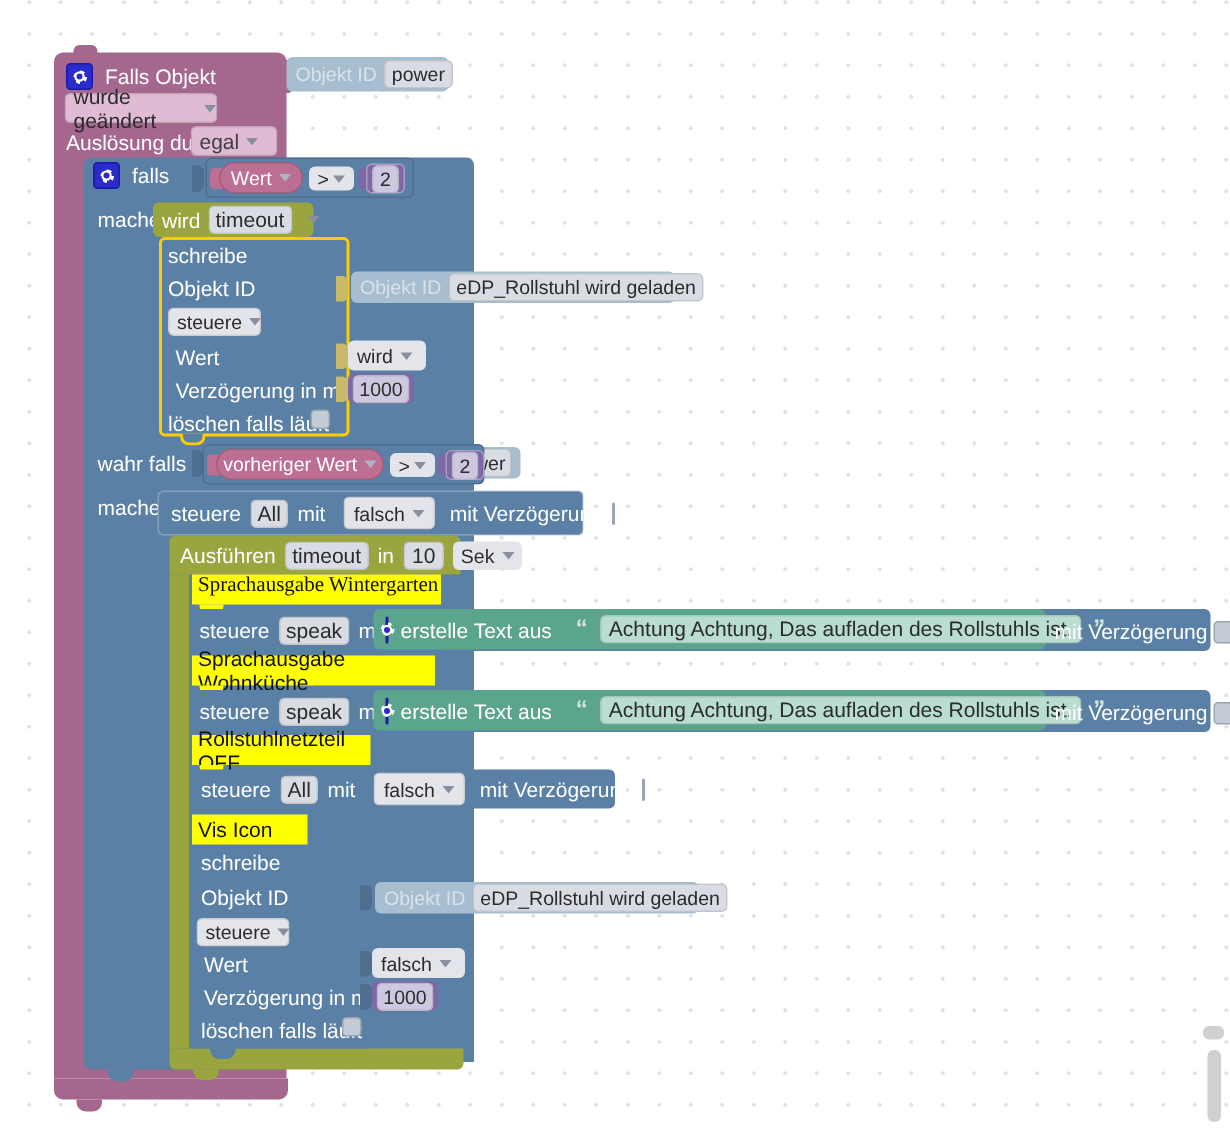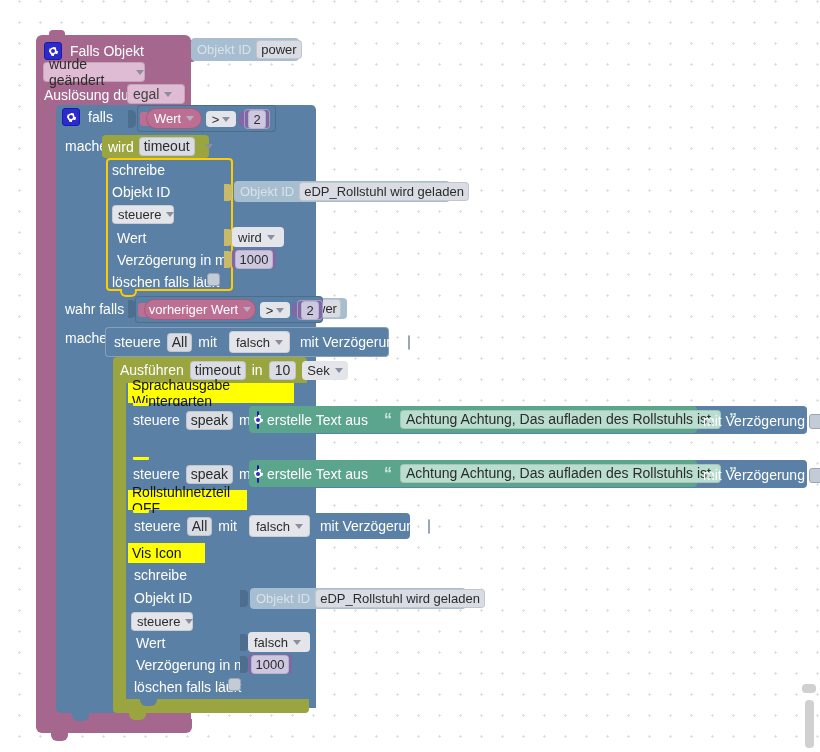--- a/index.html
+++ b/index.html
@@ -214,21 +214,21 @@
     <span class="lbl">Ausführen</span>
     <span class="fld" style="padding:0 4px;">timeout</span>
     <span class="lbl">in</span>
     <span class="fld" style="padding:0 5px;">10</span>
     <span class="fld-dd" style="display:inline-flex;align-items:center;height:19px;padding:0 5px;border-radius:4px;">
       <span style="color:#2b2b2b;font-size:13px;">Sek</span>
       <span class="caret"></span>
     </span>
   </div>
 
-  <div class="blk c-yellow" style="left:128px;top:383px;width:166px;height:20px;display:flex;align-items:center;padding-left:4px;">
+  <div class="blk c-yellow" style="left:128px;top:383px;width:166px;height:20px;display:flex;align-items:flex-start;padding-left:4px;font-family:Liberation Serif, serif;">
     <span style="color:#111;font-size:14px;">Sprachausgabe Wintergarten</span>
   </div>
   <div class="blk c-yellow" style="left:133px;top:403px;width:16px;height:6px;border-radius:0 0 5px 5px;"></div>
 
   <div class="blk c-blue" style="left:126px;top:406px;width:681px;height:28px;border-radius:4px;"></div>
   <div class="blk" style="left:133px;top:409px;height:22px;display:flex;align-items:center;gap:6px;">
     <span class="lbl">steuere</span>
     <span class="fld" style="padding:0 4px;">speak</span>
     <span class="lbl">mit</span>
     <span style="display:inline-block;width:7px;height:16px;background:#4d6e8f;border-radius:0 4px 4px 0;"></span>
@@ -240,20 +240,23 @@
     <span style="display:inline-block;width:7px;height:16px;background:#4a8a75;border-radius:0 4px 4px 0;"></span>
     <span class="quote">“</span>
     <span class="fld" style="background:#b9ddcf;padding:0 5px;">Achtung Achtung, Das aufladen des Rollstuhls ist.</span>
     <span class="quote">”</span>
   </div>
   <div class="blk" style="left:703px;top:411px;height:20px;display:flex;align-items:center;gap:4px;">
     <span class="lbl">mit Verzögerung</span>
     <span class="cbx"></span>
   </div>
 
+  <div class="blk c-yellow" style="left:128px;top:437px;width:162px;height:20px;display:flex;align-items:center;padding-left:4px;">
+    <span style="color:#111;font-size:14px;">Sprachausgabe Wohnküche</span>
+  </div>
   <div class="blk c-yellow" style="left:133px;top:457px;width:16px;height:6px;border-radius:0 0 5px 5px;"></div>
 
   <div class="blk c-blue" style="left:126px;top:460px;width:681px;height:28px;border-radius:4px;"></div>
   <div class="blk" style="left:133px;top:463px;height:22px;display:flex;align-items:center;gap:6px;">
     <span class="lbl">steuere</span>
     <span class="fld" style="padding:0 4px;">speak</span>
     <span class="lbl">mit</span>
     <span style="display:inline-block;width:7px;height:16px;background:#4d6e8f;border-radius:0 4px 4px 0;"></span>
   </div>
   <div class="blk c-green" style="left:249px;top:460px;width:448px;height:27px;border-radius:4px;display:flex;align-items:center;gap:8px;padding-left:8px;">

